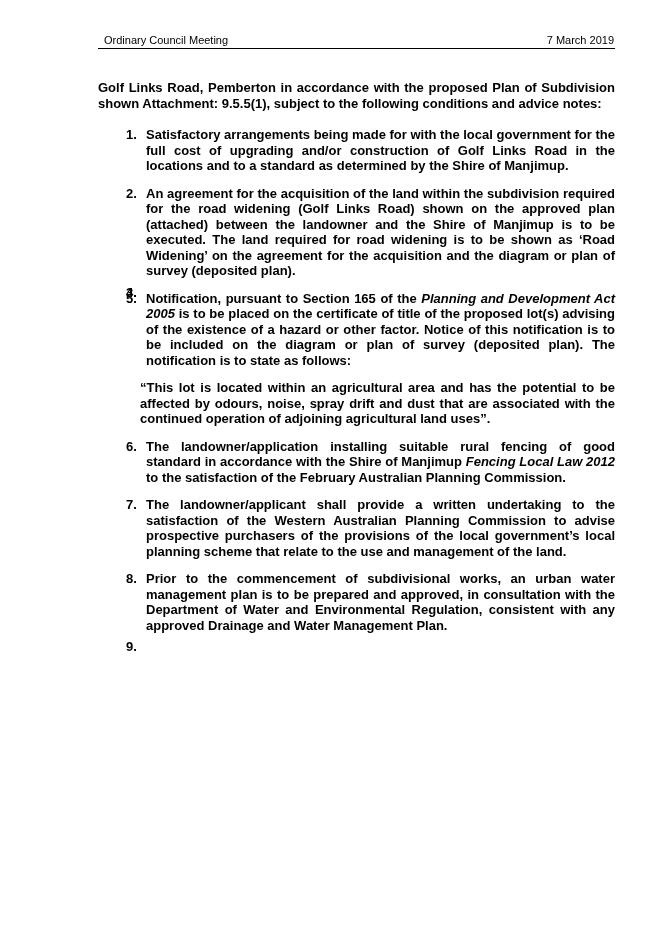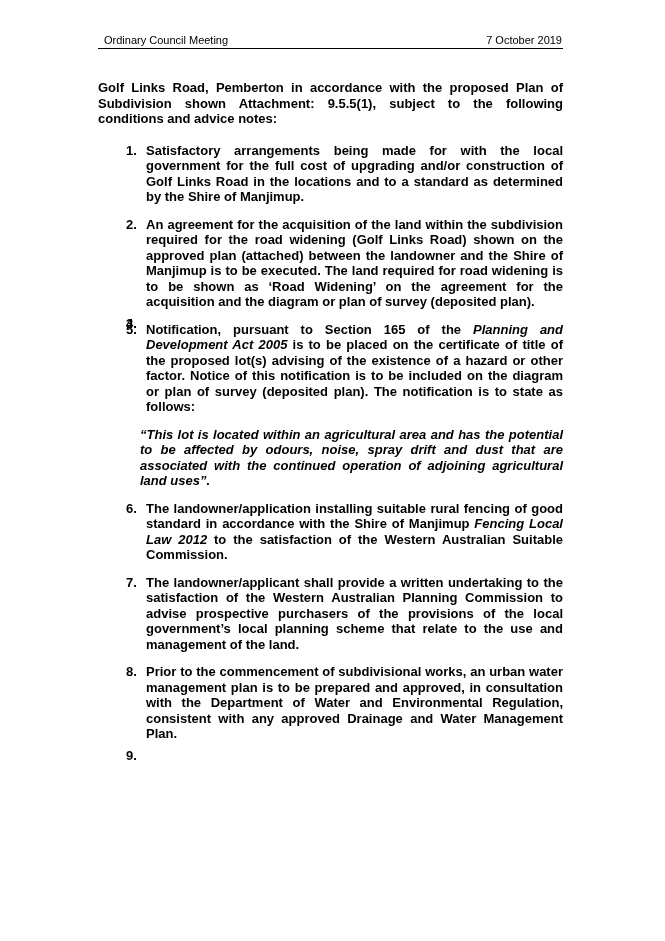--- a/index.html
+++ b/index.html
@@ -7,21 +7,21 @@
     padding: 0;
     background: #ffffff;
   }
   .page {
     position: relative;
     width: 665px;
     height: 863px;
     margin: 0 auto;
     background: #ffffff;
     box-sizing: border-box;
-    padding: 34px 102px 0 98px;
+    padding: 34px 50px 0 98px;
     font-family: "Liberation Sans", sans-serif;
     color: #000000;
     overflow: hidden;
   }
   .header-row {
     display: flex;
     justify-content: space-between;
     align-items: baseline;
     font-size: 11px;
     font-weight: normal;
@@ -60,33 +60,32 @@
     top: 0;
   }
   li.condition p.cpara {
     margin: 12px 0 6px 0;
   }
   li.condition p.cpara:last-child {
     margin-bottom: 0;
   }
   li.condition p.quote {
     margin-left: -6px;
-    font-style: italic;
   }
   em {
     font-style: italic;
   }
 </style>
 </head>
 <body>
 
 <div class="page">
   <div class="header-row">
     <span>Ordinary Council Meeting</span>
-    <span>7 October 2019</span>
+    <span>7 March 2019</span>
   </div>
   <hr class="header-rule">
   <div class="doc-body">
     <p class="intro">Golf Links Road, Pemberton in accordance with the proposed Plan of Subdivision shown Attachment: 9.5.5(1), subject to the following conditions and advice notes:</p>
     <ol class="conditions">
         <li class="condition">
           <span class="num">1.</span>
           <p class="cpara"><span>Satisfactory arrangements being made for with the local government for the full cost of upgrading and/or construction of Golf Links Road in the locations and to a standard as determined by the Shire of Manjimup.</span></p>
         </li>
         <li class="condition">
@@ -99,21 +98,21 @@
         <li class="condition">
           <span class="num">4.</span>
         </li>
         <li class="condition">
           <span class="num">5.</span>
           <p class="cpara"><span>Notification, pursuant to Section 165 of the </span><em>Planning and Development Act 2005</em><span> is to be placed on the certificate of title of the proposed lot(s) advising of the existence of a hazard or other factor. Notice of this notification is to be included on the diagram or plan of survey (deposited plan). The notification is to state as follows:</span></p>
           <p class="cpara quote"><span>“This lot is located within an agricultural area and has the potential to be affected by odours, noise, spray drift and dust that are associated with the continued operation of adjoining agricultural land uses”.</span></p>
         </li>
         <li class="condition">
           <span class="num">6.</span>
-          <p class="cpara"><span>The landowner/application installing suitable rural fencing of good standard in accordance with the Shire of Manjimup </span><em>Fencing Local Law 2012</em><span> to the satisfaction of the Western Australian Suitable Commission.</span></p>
+          <p class="cpara"><span>The landowner/application installing suitable rural fencing of good standard in accordance with the Shire of Manjimup </span><em>Fencing Local Law 2012</em><span> to the satisfaction of the February Australian Planning Commission.</span></p>
         </li>
         <li class="condition">
           <span class="num">7.</span>
           <p class="cpara"><span>The landowner/applicant shall provide a written undertaking to the satisfaction of the Western Australian Planning Commission to advise prospective purchasers of the provisions of the local government’s local planning scheme that relate to the use and management of the land.</span></p>
         </li>
         <li class="condition">
           <span class="num">8.</span>
           <p class="cpara"><span>Prior to the commencement of subdivisional works, an urban water management plan is to be prepared and approved, in consultation with the Department of Water and Environmental Regulation, consistent with any approved Drainage and Water Management Plan.</span></p>
         </li>
         <li class="condition">

